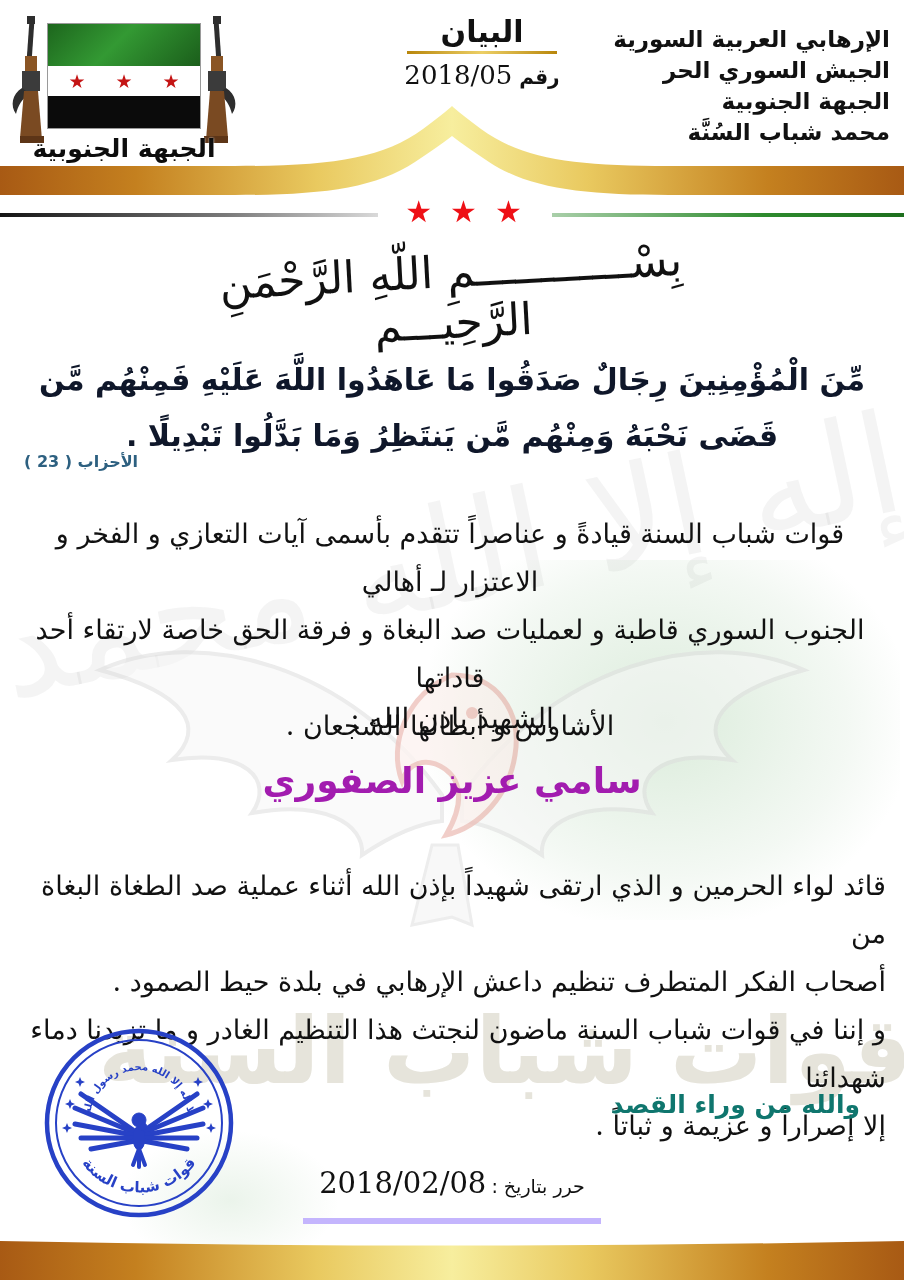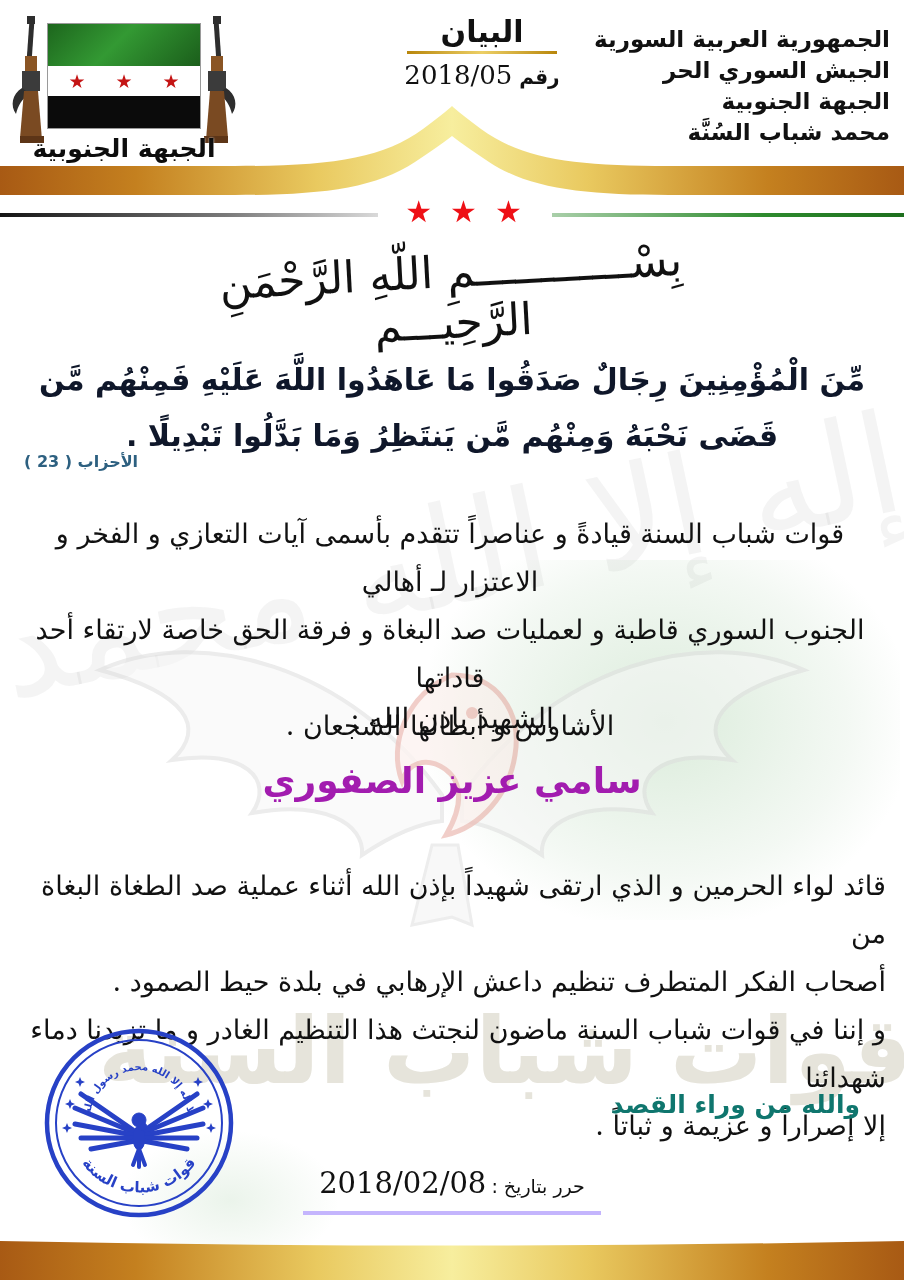--- a/index.html
+++ b/index.html
@@ -60,21 +60,21 @@
   
   .para1{left:16px;top:510px;width:868px;text-align:center;font-size:27px;line-height:48px;z-index:2;}
   .martyr-intro{left:0;top:702px;width:100%;text-align:center;font-size:28px;z-index:2;}
   .martyr-name{left:0;top:760px;width:100%;text-align:center;font-size:36px;font-weight:bold;
       color:#a21caf;z-index:2;}
   .para2{left:18px;top:862px;width:868px;text-align:right;font-size:27px;line-height:48px;z-index:2;}
 
   
   .closing{right:44px;top:1090px;font-size:25px;font-weight:bold;color:#0f766e;z-index:2;}
   .dateline{left:0;top:1166px;width:100%;text-align:center;z-index:2;}
-  .dateline .wrap{display:inline-block;border-bottom:4px solid #c4b5fd;padding:0 16px 11px 16px;}
+  .dateline .wrap{display:inline-block;border-bottom:6px solid #c4b5fd;padding:0 16px 18px 16px;}
   .dateline .lbl{font-size:19px;}
   .dateline .val{font-family:"DejaVu Serif",serif;font-size:29px;}
 
   .stamp{left:40px;top:1024px;width:198px;height:198px;z-index:3;}
   .gold-bottom{left:0;top:1238px;width:904px;height:42px;z-index:1;}
 </style>
 </head>
 <body>
 
 <div class="page">
@@ -130,21 +130,21 @@
   <div class="abs statement">
     <div class="statement-title">البيان</div>
     <div class="statement-rule"></div>
     <div class="statement-number rtl">
       <span>رقم</span>
       <span class="num">2018/05</span>
     </div>
   </div>
 
   <div class="abs rtl org">
-    <div>الجمهورية العربية السورية</div>
+    <div>الإرهابي العربية السورية</div>
     <div>الجيش السوري الحر</div>
     <div>الجبهة الجنوبية</div>
     <div>محمد شباب السُنَّة</div>
   </div>
 
   <svg class="abs gold-band" viewBox="0 0 904 100">
     <defs>
       <linearGradient id="gg" x1="0" y1="0" x2="1" y2="0">
         <stop offset="0" stop-color="#a85a14"></stop>
           <stop offset="0.15" stop-color="#c4801f"></stop>

